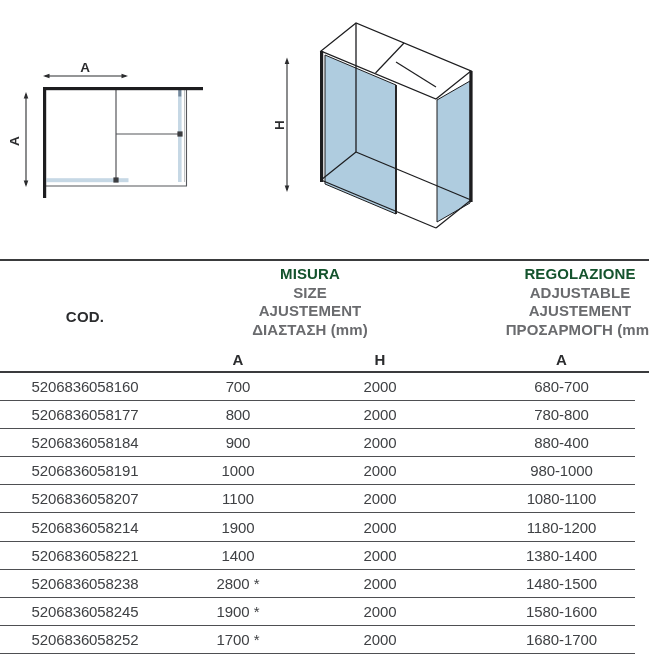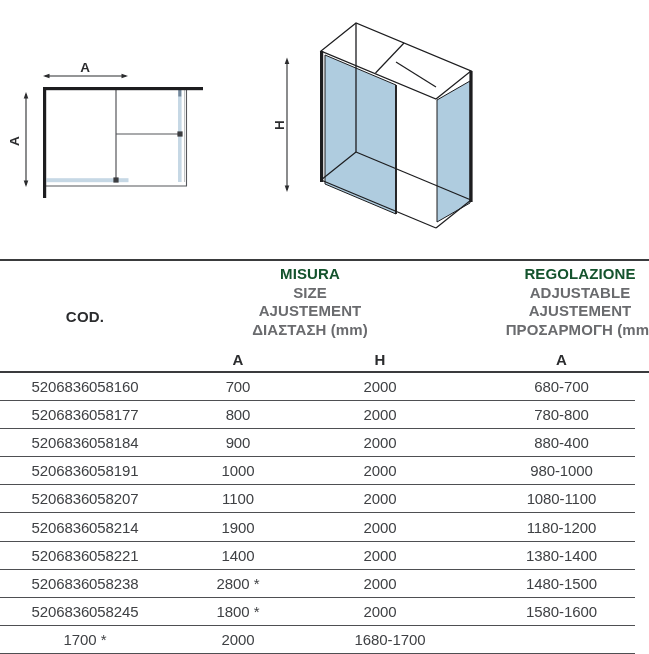--- a/index.html
+++ b/index.html
@@ -181,24 +181,25 @@
     <div class="td td-adj">1380-1400</div>
   </div>
         <div class="trow">
     <div class="td">5206836058238</div>
     <div class="td">2800 *</div>
     <div class="td">2000</div>
     <div class="td td-adj">1480-1500</div>
   </div>
         <div class="trow">
     <div class="td">5206836058245</div>
-    <div class="td">1800 *</div>
+    <div class="td">1900 *</div>
     <div class="td">2000</div>
     <div class="td td-adj">1580-1600</div>
   </div>
         <div class="trow">
+    <div class="td">5206836058252</div>
     <div class="td">1700 *</div>
     <div class="td">2000</div>
     <div class="td td-adj">1680-1700</div>
   </div>
       </div>
   </div>
 </div>
 
 </body></html>

